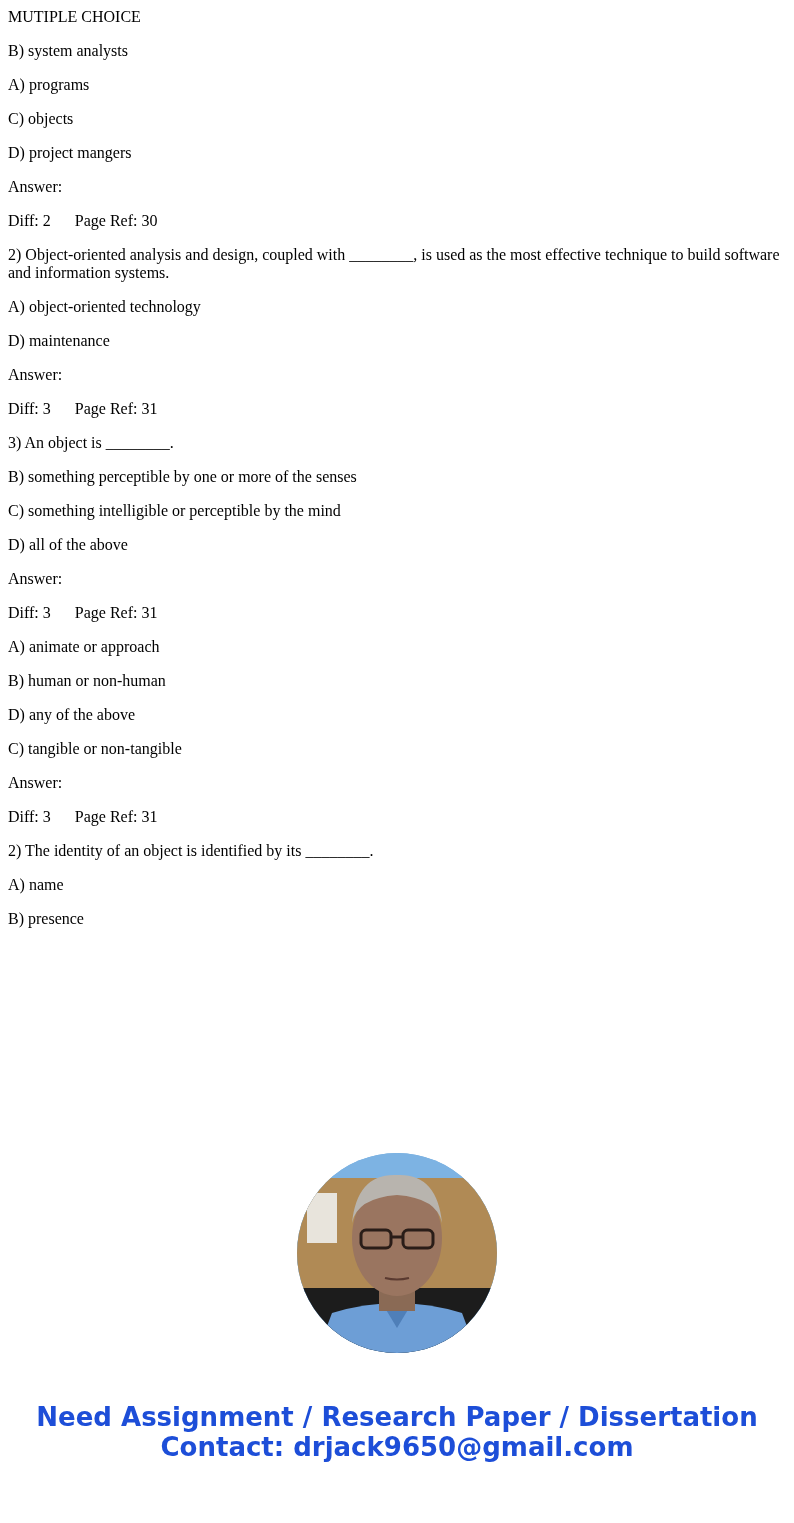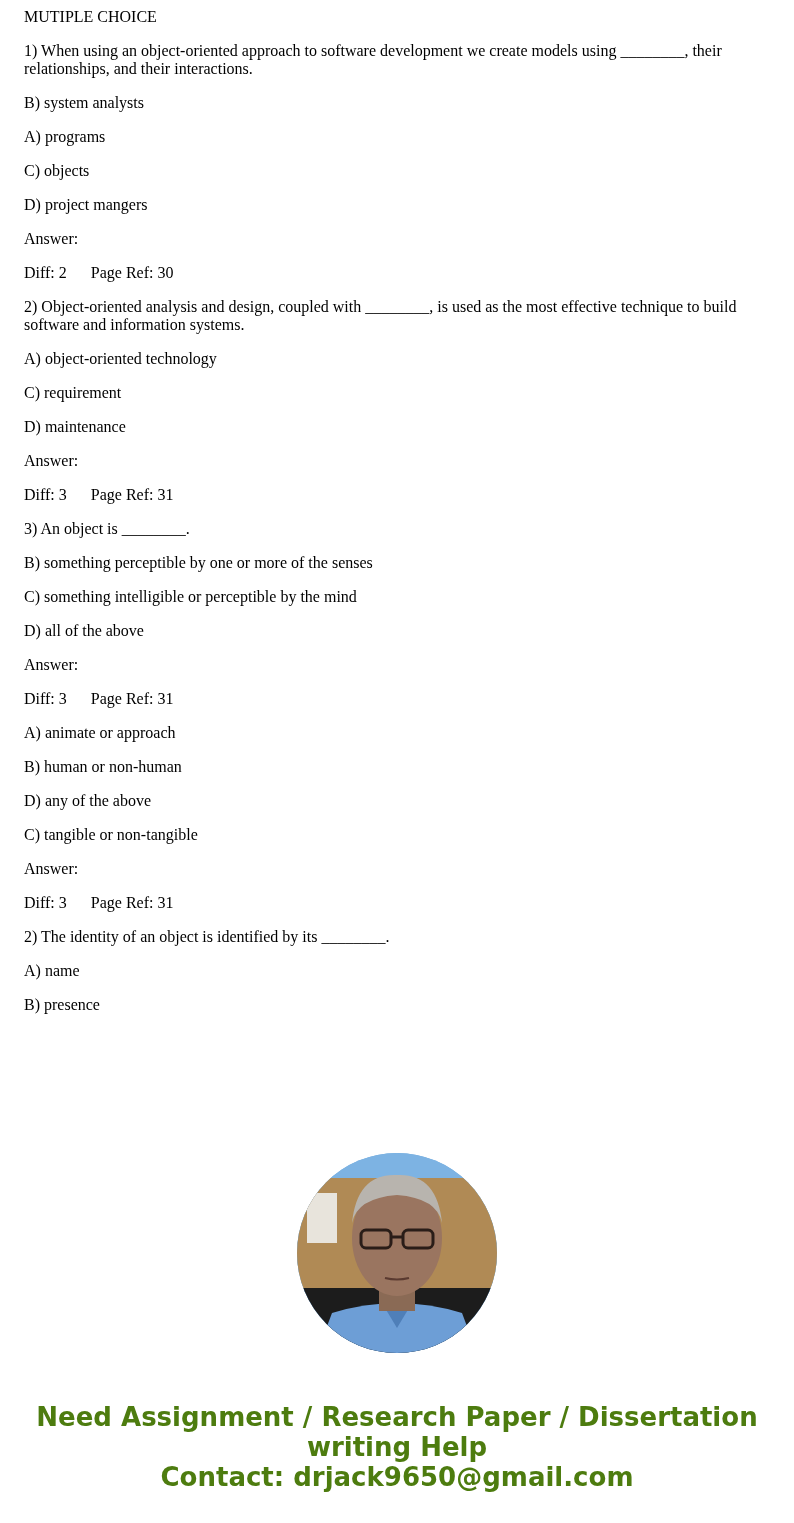--- a/index.html
+++ b/index.html
@@ -1,40 +1,38 @@
 <!DOCTYPE html>
 <html><head>
 <meta charset="utf-8">
 <style>
   html, body { margin: 0; padding: 0; background: #ffffff; }
   body { width: 794px; height: 1523px; position: relative; overflow: hidden; color: #000; }
   .doc { position: absolute; left: 8px; top: 8px; width: 778px; font-family: "Liberation Serif", serif; font-size: 16px; line-height: 18px; }
-  .doc p { margin: 0 0 16px 16px; }
+  .doc p { margin: 0 0 16px 0; }
   .tab { display: inline-block; width: 24px; }
   .avatar-wrap { position: absolute; left: 297px; top: 1153px; width: 200px; height: 200px; border-radius: 50%; overflow: hidden; background: #6fa8dc; }
-  .footer { position: absolute; left: 0; top: 1402px; width: 794px; text-align: center; font-family: "DejaVu Sans", sans-serif; font-weight: bold; font-size: 26px; line-height: 30px; color: #4d7c0f; }
+  .footer { position: absolute; left: 0; top: 1402px; width: 794px; text-align: center; font-family: "DejaVu Sans", sans-serif; font-weight: bold; font-size: 26px; line-height: 30px; color: #1d4ed8; }
   .footer div { margin: 0; }
 </style>
 </head>
 <body>
 
 <div class="doc">
   <p>MUTIPLE CHOICE</p>
 
-  <p>1) When using an object-oriented approach to software development we create models using ________, their relationships, and their interactions.</p>
   <p>B) system analysts</p>
   <p>A) programs</p>
   <p>C) objects</p>
   <p>D) project mangers</p>
   <p>Answer:</p>
   <p><span>Diff: 2</span><span class="tab"></span><span>Page Ref: 30</span></p>
 
   <p>2) Object-oriented analysis and design, coupled with ________, is used as the most effective technique to build software and information systems.</p>
   <p>A) object-oriented technology</p>
-  <p>C) requirement</p>
   <p>D) maintenance</p>
   <p>Answer:</p>
   <p><span>Diff: 3</span><span class="tab"></span><span>Page Ref: 31</span></p>
 
   <p>3) An object is ________.</p>
   <p>B) something perceptible by one or more of the senses</p>
   <p>C) something intelligible or perceptible by the mind</p>
   <p>D) all of the above</p>
   <p>Answer:</p>
   <p><span>Diff: 3</span><span class="tab"></span><span>Page Ref: 31</span></p>
@@ -64,15 +62,14 @@
     <path d="M55 70 Q60 20 100 22 Q140 20 145 70 Q140 45 100 42 Q60 45 55 70 Z" fill="#b8b4ae"></path>
     <rect x="64" y="77" width="30" height="18" rx="5" fill="none" stroke="#2a1d18" stroke-width="3"></rect>
     <rect x="106" y="77" width="30" height="18" rx="5" fill="none" stroke="#2a1d18" stroke-width="3"></rect>
     <line x1="94" y1="84" x2="106" y2="84" stroke="#2a1d18" stroke-width="3"></line>
     <path d="M88 125 Q100 128 112 125" stroke="#5a3a30" stroke-width="2" fill="none"></path>
   </svg>
 </div>
 
 <div class="footer">
   <div>Need Assignment / Research Paper / Dissertation</div>
-  <div>writing Help</div>
   <div>Contact: drjack9650@gmail.com</div>
 </div>
 
 </body></html>

